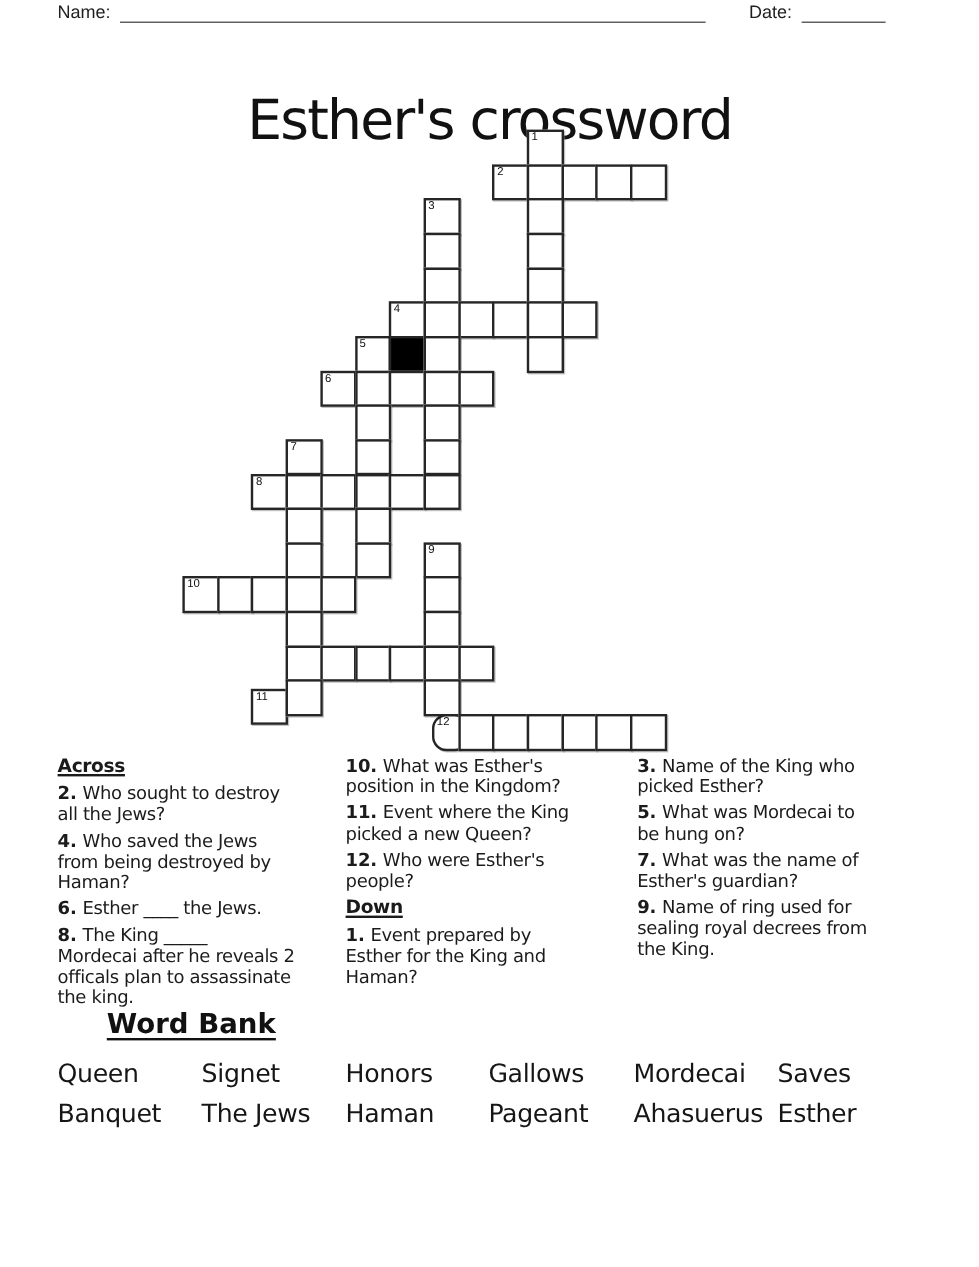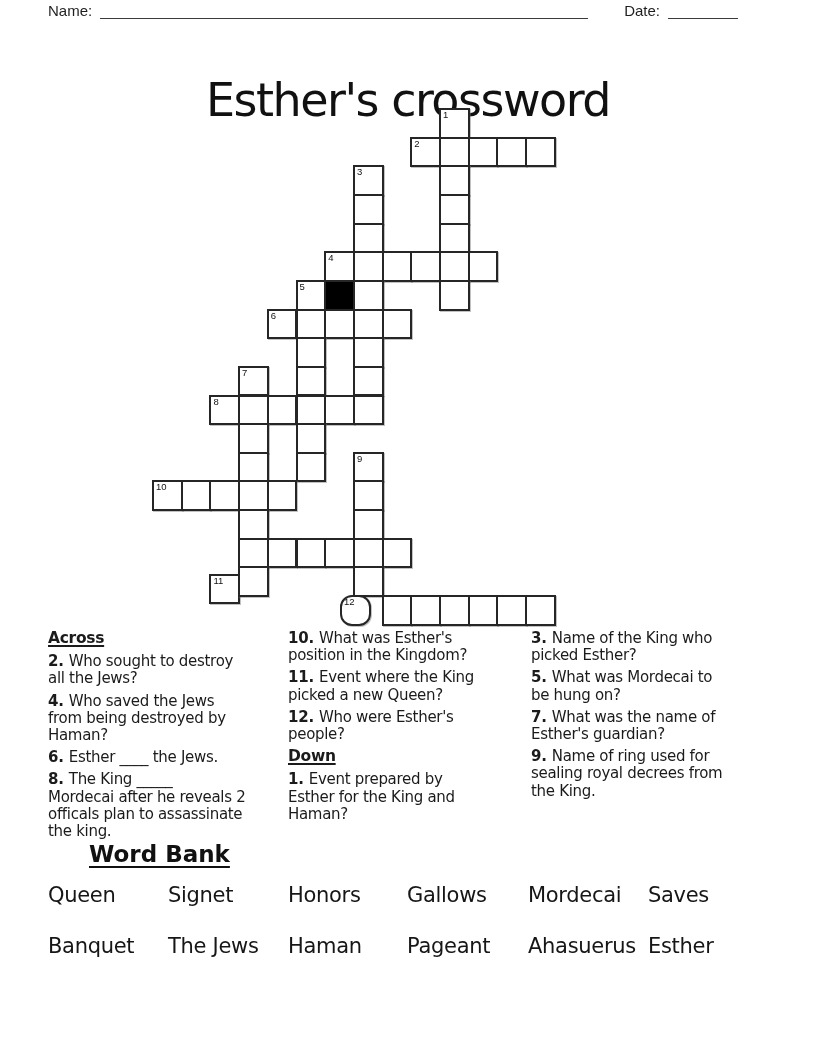--- a/index.html
+++ b/index.html
@@ -37,21 +37,21 @@
                 text-decoration-thickness:1.5px;text-underline-offset:2px;margin:0 0 6px;}
   p.clue{margin:0 0 5px;white-space:pre-line;}
   p.clue b{letter-spacing:-0.2px;}
 
   
   .wb-heading{position:absolute;left:48px;top:841px;font-size:23px;font-weight:bold;
               text-decoration:underline;text-decoration-thickness:2px;
               text-underline-offset:4px;color:#111;margin-left:41px;}
   .wordbank{position:absolute;left:48px;top:884px;right:30px;display:grid;
             grid-template-columns:120px 120px 119px 121px 120px 1fr;
-            row-gap:29px;font-size:21px;line-height:22px;letter-spacing:-0.3px;color:#161616;}
+            row-gap:11px;font-size:21px;line-height:22px;letter-spacing:-0.3px;color:#161616;}
 </style>
 </head>
 <body>
 
 <div class="topline">
   <span class="lbl">Name:</span>
   <span class="fill-line name-line"></span>
   <span class="lbl">Date:</span>
   <span class="fill-line date-line"></span>
 </div>
@@ -134,21 +134,21 @@
       <span class="num">11</span>
     </div>
     <div class="cell" style="left: 86.1px; top: 429.75px;"></div>
     <div class="cell" style="left: 114.8px; top: 429.75px;"></div>
     <div class="cell" style="left: 143.5px; top: 429.75px;"></div>
     <div class="cell" style="left: 172.2px; top: 429.75px;"></div>
     <div class="cell" style="left: 200.9px; top: 429.75px;"></div>
     <div class="cell" style="left: 229.6px; top: 429.75px;"></div>
     <div class="cell" style="left: 86.1px; top: 458.4px;"></div>
     <div class="cell" style="left: 200.9px; top: 458.4px;"></div>
-    <div class="cell" style="left: 188px; top: 487.05px; border-radius: 12px;">
+    <div class="cell" style="left: 208px; top: 487.05px; border-radius: 12px;">
       <span class="num">12</span>
     </div>
     <div class="cell" style="left: 229.6px; top: 487.05px;"></div>
     <div class="cell" style="left: 258.3px; top: 487.05px;"></div>
     <div class="cell" style="left: 287px; top: 487.05px;"></div>
     <div class="cell" style="left: 315.7px; top: 487.05px;"></div>
     <div class="cell" style="left: 344.4px; top: 487.05px;"></div>
     <div class="cell" style="left: 373.1px; top: 487.05px;"></div>
   </div>
 

